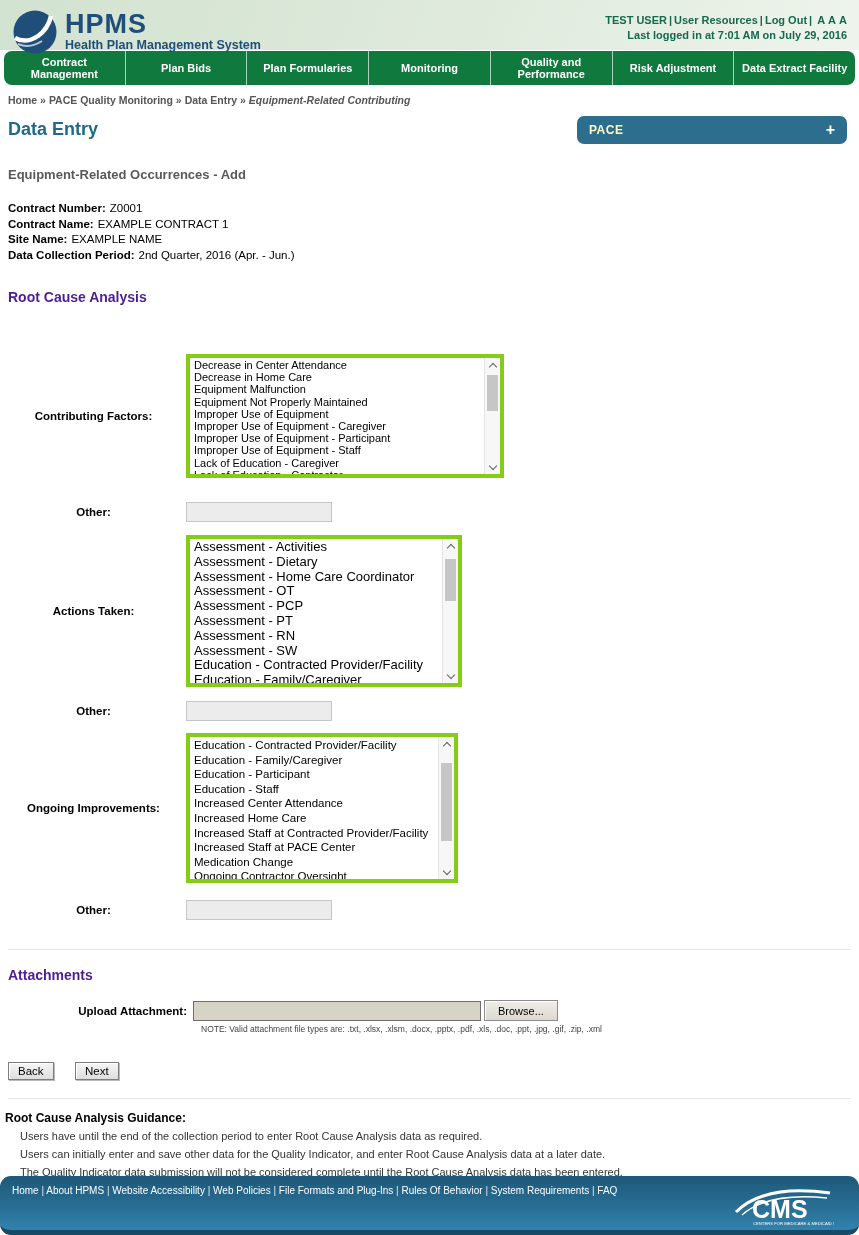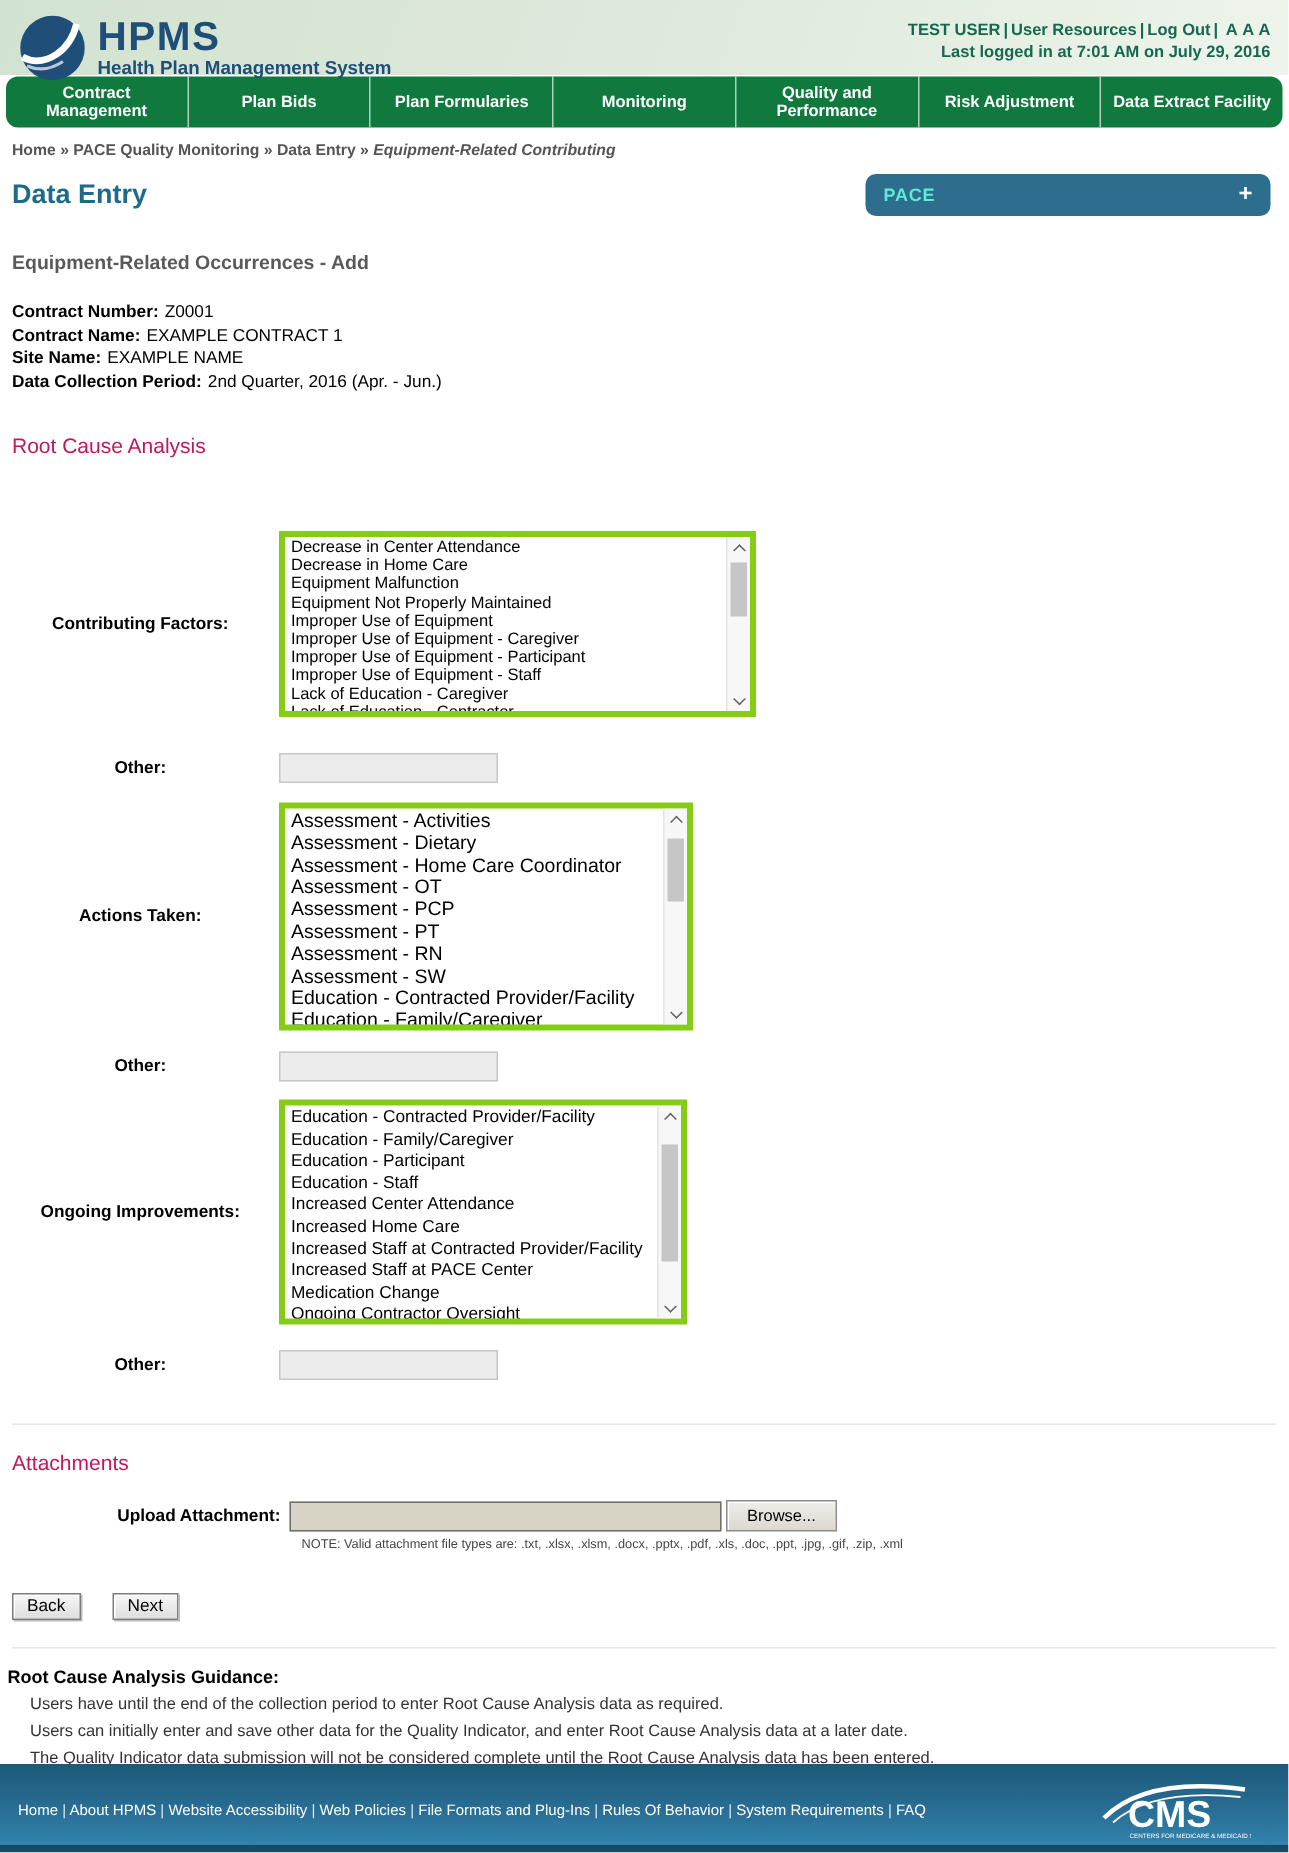--- a/index.html
+++ b/index.html
@@ -45,29 +45,29 @@
   .crumb.last { font-style:italic; cursor:default; }
 
   
   .main { padding:0 8px; }
   .title-row { display:flex; justify-content:space-between; align-items:flex-start; margin-top:6px; }
   .page-title { font-size:18px; font-weight:bold; color:#1d6b8a; padding-top:3px; }
   .pace-panel {
     width:270px; height:28px; background:#2d6d8d; border-radius:7px; cursor:pointer;
     display:flex; align-items:center; justify-content:space-between; padding:0 12px; margin-right:4px;
   }
-  .pace-label { color:#5eead4; font-size:12px; font-weight:bold; letter-spacing:0.5px; }
+  .pace-label { color:#fef9c3; font-size:12px; font-weight:bold; letter-spacing:0.5px; }
   .pace-toggle { color:#fff; font-size:16px; font-weight:bold; line-height:16px; }
   .page-subtitle { margin-top:23px; font-size:13px; font-weight:bold; color:#58595b; }
 
   .contract-info { margin-top:19px; font-size:11.5px; }
   .ci-row { line-height:15.5px; }
   .ci-label { font-weight:bold; margin-right:4px; }
 
-  .section-h { font-size:14px; font-weight:normal; color:#be185d; }
+  .section-h { font-size:14px; font-weight:bold; color:#4c1d95; }
   .rca-h { margin-top:26px; }
 
   
   .frm-row { display:flex; align-items:center; }
   .frm-label {
     width:178px; text-align:center; padding-right:7px; font-size:11.5px; font-weight:bold;
     line-height:13px; flex:none;
   }
   .row-lb1 { margin-top:49px; }
   .row-o1  { margin-top:24px; }
@@ -127,21 +127,21 @@
 
   
   .guidance { margin-top:12px; }
   .guidance-h { font-size:12px; font-weight:bold; color:#000; margin-left:-3px; }
   .guidance-line { font-size:11px; color:#333; margin:5px 0 0 12px; line-height:13px; }
 
   
   .footer {
     position:absolute; left:0; right:0; bottom:0; height:59px;
     background:linear-gradient(#1c5979 0%, #2a6f96 60%, #3183ad 100%);
-    border-bottom:5px solid #164a66; padding:26px 12px 0 12px; color:#fff;
+    border-bottom:5px solid #164a66; padding:9px 12px 0 12px; color:#fff;border-radius:11px;
   }
   .foot-links { font-size:10px; }
   .flink { cursor:pointer; }
   .foot-links [data-sep]:not(.last)::after { content:" " attr(data-sep) " "; opacity:0.85; }
   .foot-notice { font-size:9.5px; margin-top:8px; }
   .cms-logo { position:absolute; right:25px; top:8px; }
 </style>
 </head>
 <body>
 

